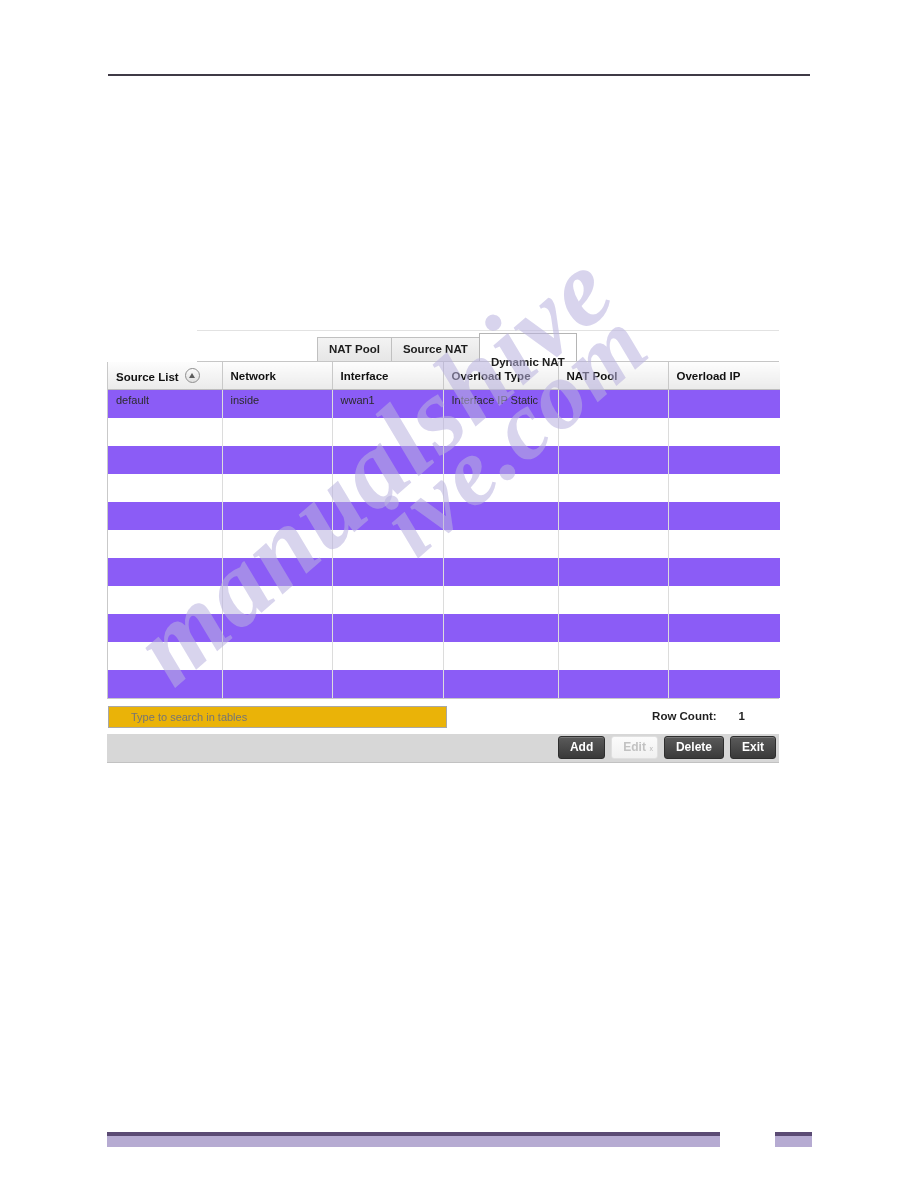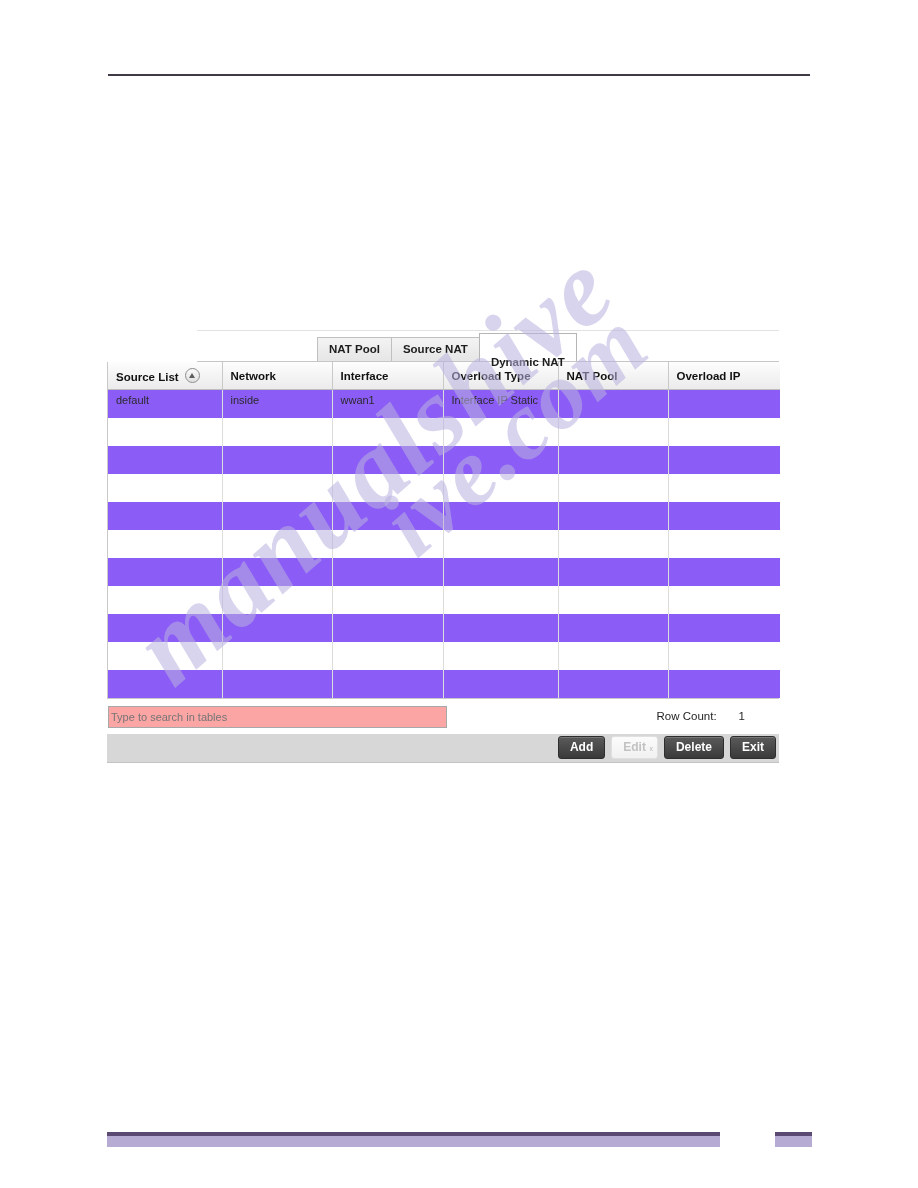--- a/index.html
+++ b/index.html
@@ -185,35 +185,36 @@
     padding-top: 7px;
     box-sizing: border-box;
   }
   .search-box {
     position: absolute;
     left: 1px;
     top: 7px;
     width: 339px;
     height: 22px;
     border: 1px solid #a8a8a8;
-    background: #fca5a5;
+    background: #eab308;
     box-sizing: border-box;
     font-size: 11px;
     color: #333333;
-    padding: 3px 2px;
+    padding: 3px 22px;
     font-family: "Liberation Sans", sans-serif;
     outline: none;
   }
   .rowcount {
     position: absolute;
     right: 34px;
     top: 11px;
     font-size: 11.5px;
     color: #1f1f1f;
     white-space: nowrap;
+    font-weight: bold;
   }
   .rowcount .rc-label { margin-right: 22px; }
 
   
   .btn-bar {
     position: relative;
     height: 30px;
     background: #d7d7d7;
     border-top: 1px solid #ffffff;
     border-bottom: 1px solid #c2c2c2;

